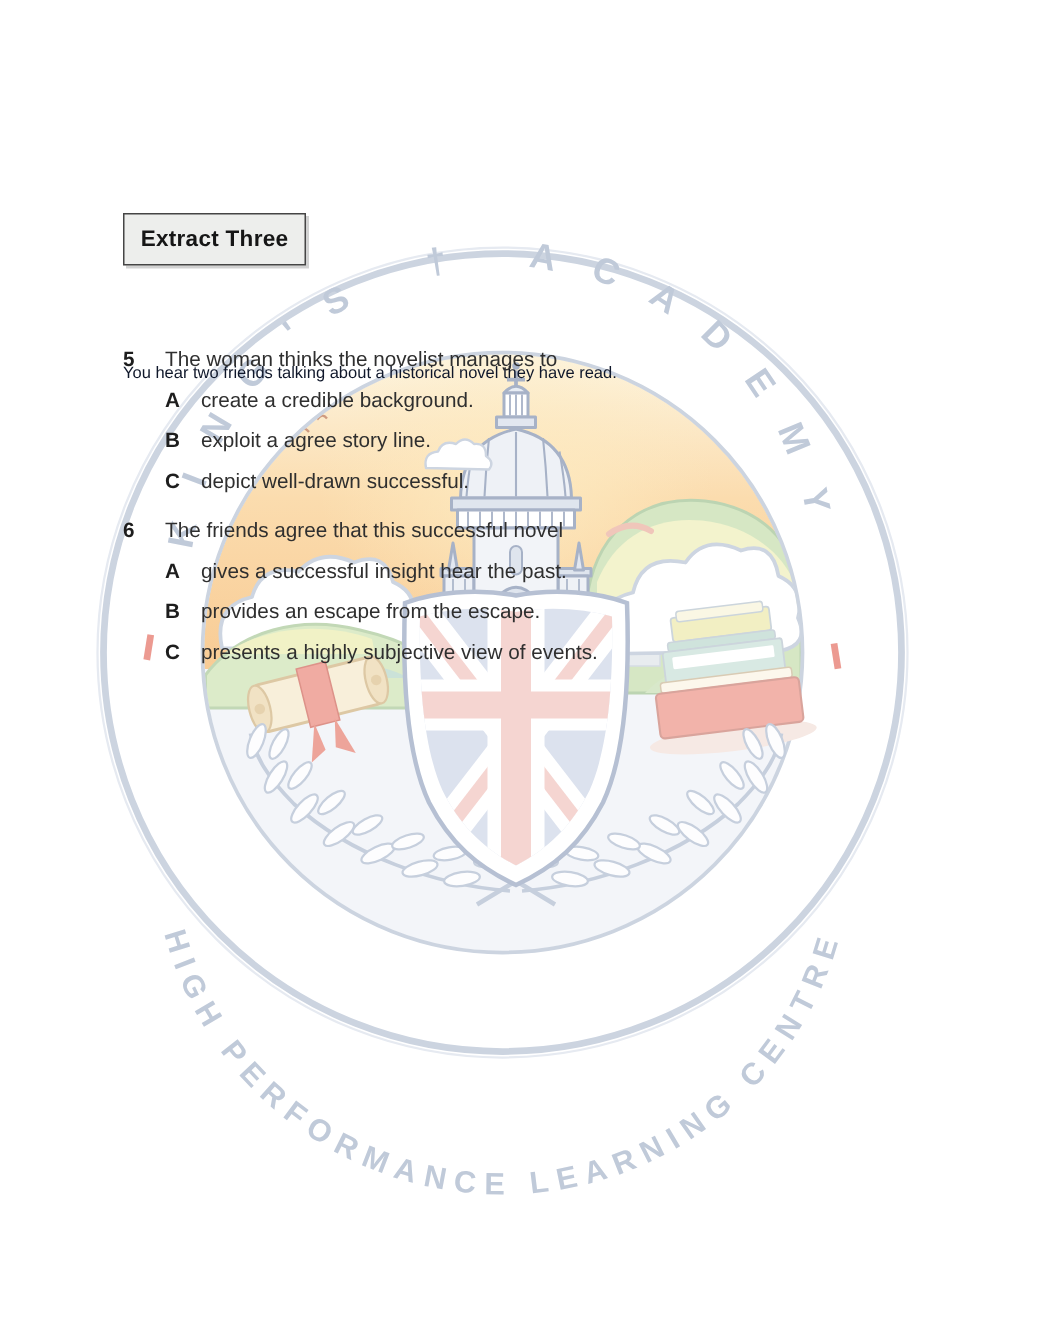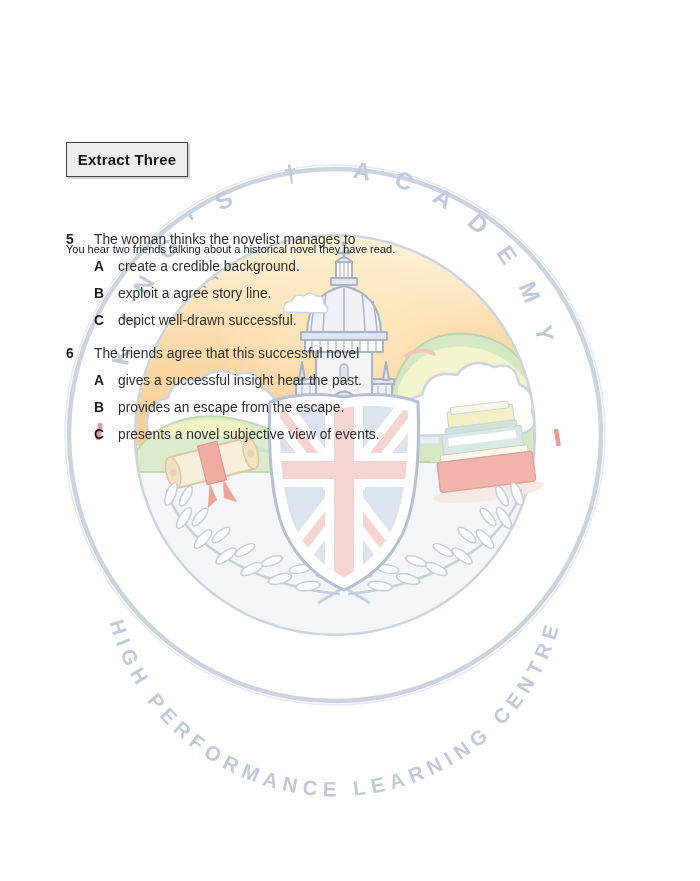--- a/index.html
+++ b/index.html
@@ -1,21 +1,21 @@
 <!DOCTYPE html>
 <html><head>
 <meta charset="utf-8">
 <style>
   html,body{margin:0;padding:0;}
   body{
     width:700px;height:881px;position:relative;background:#ffffff;
     font-family:"Liberation Sans",sans-serif;overflow:hidden;
   }
   #watermark{position:absolute;left:0;top:0;z-index:0;pointer-events:none;}
-  #content{position:absolute;left:0;top:0;width:576px;height:881px;z-index:1;}
+  #content{position:absolute;left:16px;top:0;width:576px;height:881px;z-index:1;}
 
   .extract-box{
     position:absolute;left:66px;top:142px;width:120px;height:33px;
     background:#edeeec;border:1.6px solid #454545;
     box-shadow:2px 2px 0 rgba(125,125,125,.35);
     display:flex;align-items:center;justify-content:center;
   }
   .extract-box span{font-size:15px;font-weight:700;color:#161616;letter-spacing:.2px;}
 
   .intro{
@@ -246,17 +246,17 @@
     <div class="row option">
       <span class="opt-letter">A</span>
       <span class="opt-text">gives a successful insight hear the past.</span>
     </div>
     <div class="row option">
       <span class="opt-letter">B</span>
       <span class="opt-text">provides an escape from the escape.</span>
     </div>
     <div class="row option">
       <span class="opt-letter">C</span>
-      <span class="opt-text">presents a novel subjective view of events.</span>
+      <span class="opt-text">presents a highly subjective view of events.</span>
     </div>
   </div>
 
 </div>
 
 </body></html>

